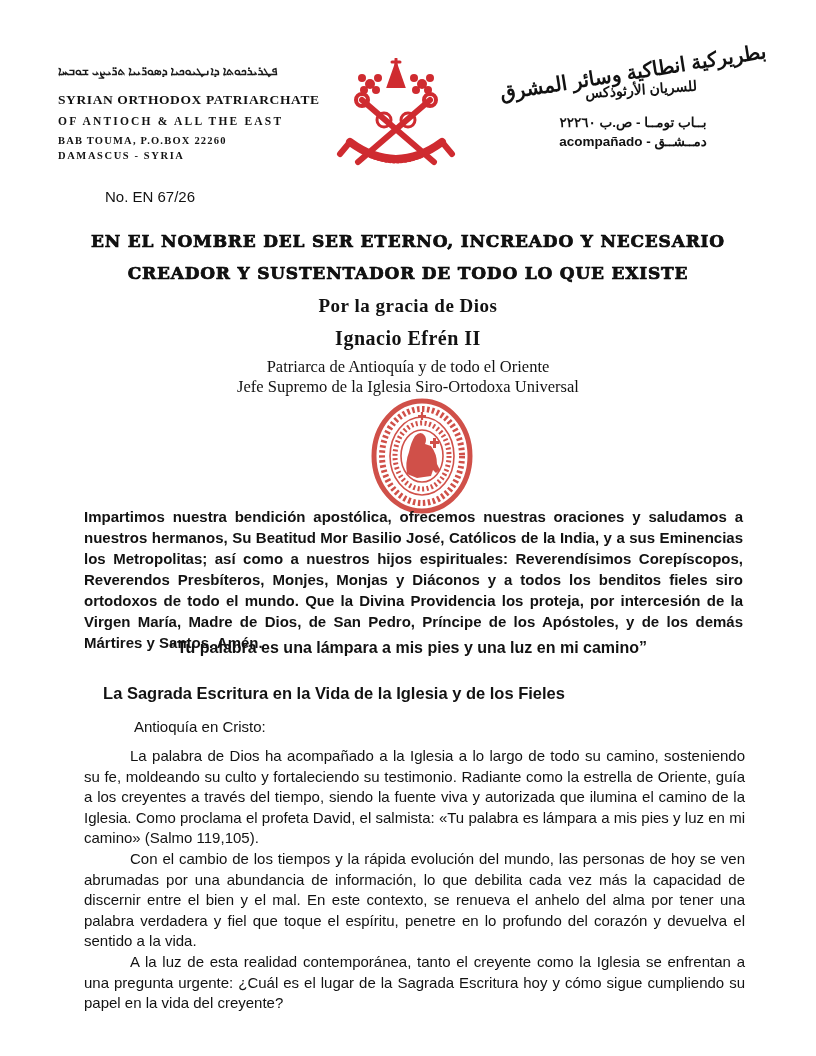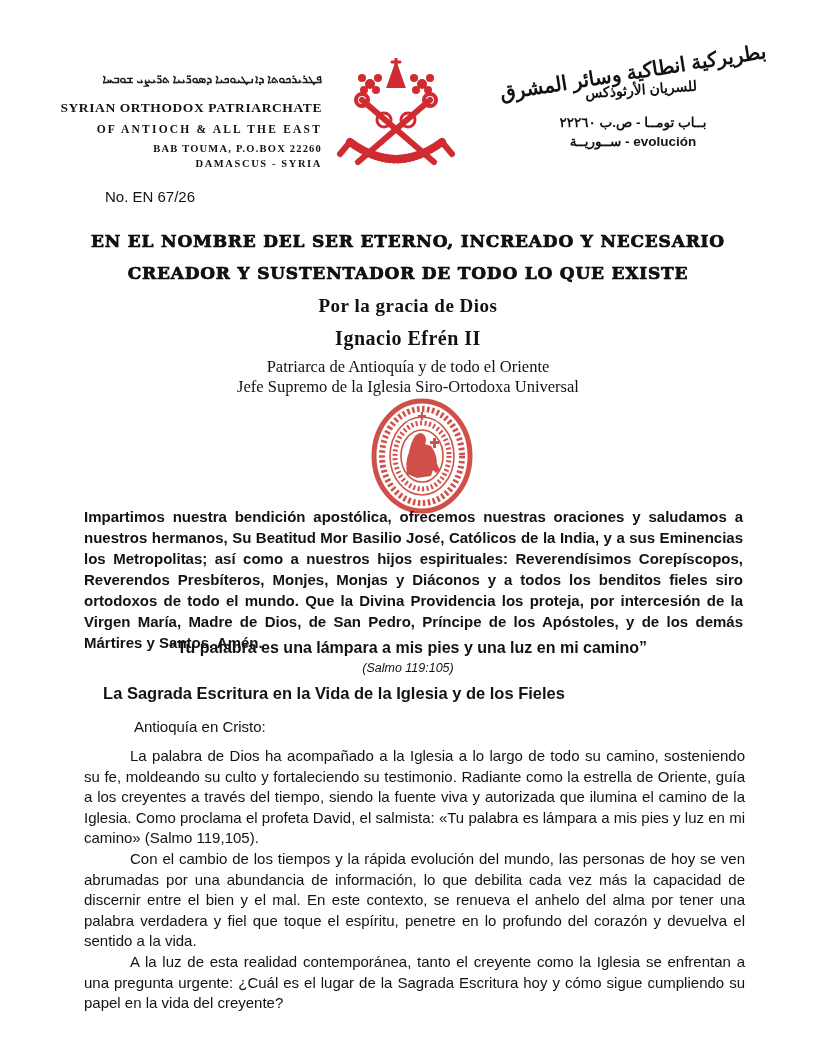--- a/index.html
+++ b/index.html
@@ -3,21 +3,21 @@
 <meta charset="utf-8">
 <style>
   html,body { margin:0; padding:0; background:#e8e8e8; }
   .page {
     position:relative; width:816px; height:1056px; margin:0 auto;
     background:#ffffff; overflow:hidden;
     font-family:"Liberation Sans", sans-serif; color:#121212;
   }
   
   .lh-left {
-    position:absolute; left:58px; top:72px; width:264px; text-align:right;
+    position:absolute; left:58px; top:64px; width:264px; text-align:left;
     font-family:"Liberation Serif", serif;
   }
   .lh-syriac { font-size:12px; font-weight:bold; letter-spacing:1px; color:#1a1a1a; white-space:nowrap; }
   .lh-name  { margin-top:13px; font-size:13.5px; font-weight:bold; letter-spacing:0.6px; white-space:nowrap; }
   .lh-sub   { margin-top:7px; font-size:11.5px; font-weight:bold; letter-spacing:2.2px; white-space:nowrap; }
   .lh-addr1 { margin-top:8px; font-size:10.5px; font-weight:bold; letter-spacing:1.2px; white-space:nowrap; }
   .lh-addr2 { margin-top:4px; font-size:10.5px; font-weight:bold; letter-spacing:1.6px; white-space:nowrap; }
 
   .lh-emblem { position:absolute; left:332px; top:58px; width:128px; height:122px; }
 
@@ -101,21 +101,21 @@
       <path d="M18 84 Q64 118 110 84" stroke-width="8"></path>
       <path d="M18 84 L8 96 M110 84 L120 96" stroke-width="6"></path>
       <path d="M34 97 Q64 112 94 97" stroke-width="2" stroke-dasharray="2 2"></path>
     </g>
   </svg>
 
   <div class="lh-right">
     <div class="lh-ar-callig1">بطريركية انطاكية وسائر المشرق</div>
     <div class="lh-ar-callig2">للسريان الأرثوذكس</div>
     <div class="lh-ar-addr1">بــاب تومــا - ص.ب ٢٢٢٦٠</div>
-    <div class="lh-ar-addr2">evolución - ســوريــة</div>
+    <div class="lh-ar-addr2">دمــشــق - acompañado</div>
   </div>
 
   <div class="ref-no">No. EN 67/26</div>
 
   <div class="invocation inv1">EN EL NOMBRE DEL SER ETERNO, INCREADO Y NECESARIO</div>
   <div class="invocation inv2">CREADOR Y SUSTENTADOR DE TODO LO QUE EXISTE</div>
 
   <div class="c-serif grace">Por la gracia de Dios</div>
   <div class="c-serif pname">Ignacio Efrén II</div>
   <div class="c-serif ptit1">Patriarca de Antioquía y de todo el Oriente</div>
@@ -134,21 +134,20 @@
 
     <g fill="#cd423a" stroke="none">
       <path d="M44 38 q6 -6 10 0 q2 4 0 8 l6 2 q6 8 6 18 l3 6 -4 3 -3 -3 -2 6 -14 2 -10 -4 q-2 -12 2 -22 q2 -10 6 -16 z"></path>
       <path d="M62 40 h3 v10 h-3 z M59 43 h9 v3 h-9 z"></path>
     </g>
   </svg>
 
   <div class="blessing">Impartimos nuestra bendición apostólica, ofrecemos nuestras oraciones y saludamos a nuestros hermanos, Su Beatitud Mor Basilio José, Católicos de la India, y a sus Eminencias los Metropolitas; así como a nuestros hijos espirituales: Reverendísimos Corepíscopos, Reverendos Presbíteros, Monjes, Monjas y Diáconos y a todos los benditos fieles siro ortodoxos de todo el mundo. Que la Divina Providencia los proteja, por intercesión de la Virgen María, Madre de Dios, de San Pedro, Príncipe de los Apóstoles, y de los demás Mártires y Santos. Amén.</div>
 
   <div class="quote">“Tu palabra es una lámpara a mis pies y una luz en mi camino”</div>
-  <div class="quote-ref">(Salmo 119:105)</div>
 
   <div class="doc-title">La Sagrada Escritura en la Vida de la Iglesia y de los Fieles</div>
 
   <div class="salutation">Antioquía en Cristo:</div>
 
   <div class="body-text">
     <p>La palabra de Dios ha acompañado a la Iglesia a lo largo de todo su camino, sosteniendo su fe, moldeando su culto y fortaleciendo su testimonio. Radiante como la estrella de Oriente, guía a los creyentes a través del tiempo, siendo la fuente viva y autorizada que ilumina el camino de la Iglesia. Como proclama el profeta David, el salmista: «Tu palabra es lámpara a mis pies y luz en mi camino» (Salmo 119,105).</p>
     <p>Con el cambio de los tiempos y la rápida evolución del mundo, las personas de hoy se ven abrumadas por una abundancia de información, lo que debilita cada vez más la capacidad de discernir entre el bien y el mal. En este contexto, se renueva el anhelo del alma por tener una palabra verdadera y fiel que toque el espíritu, penetre en lo profundo del corazón y devuelva el sentido a la vida.</p>
     <p>A la luz de esta realidad contemporánea, tanto el creyente como la Iglesia se enfrentan a una pregunta urgente: ¿Cuál es el lugar de la Sagrada Escritura hoy y cómo sigue cumpliendo su papel en la vida del creyente?</p>
   </div>

